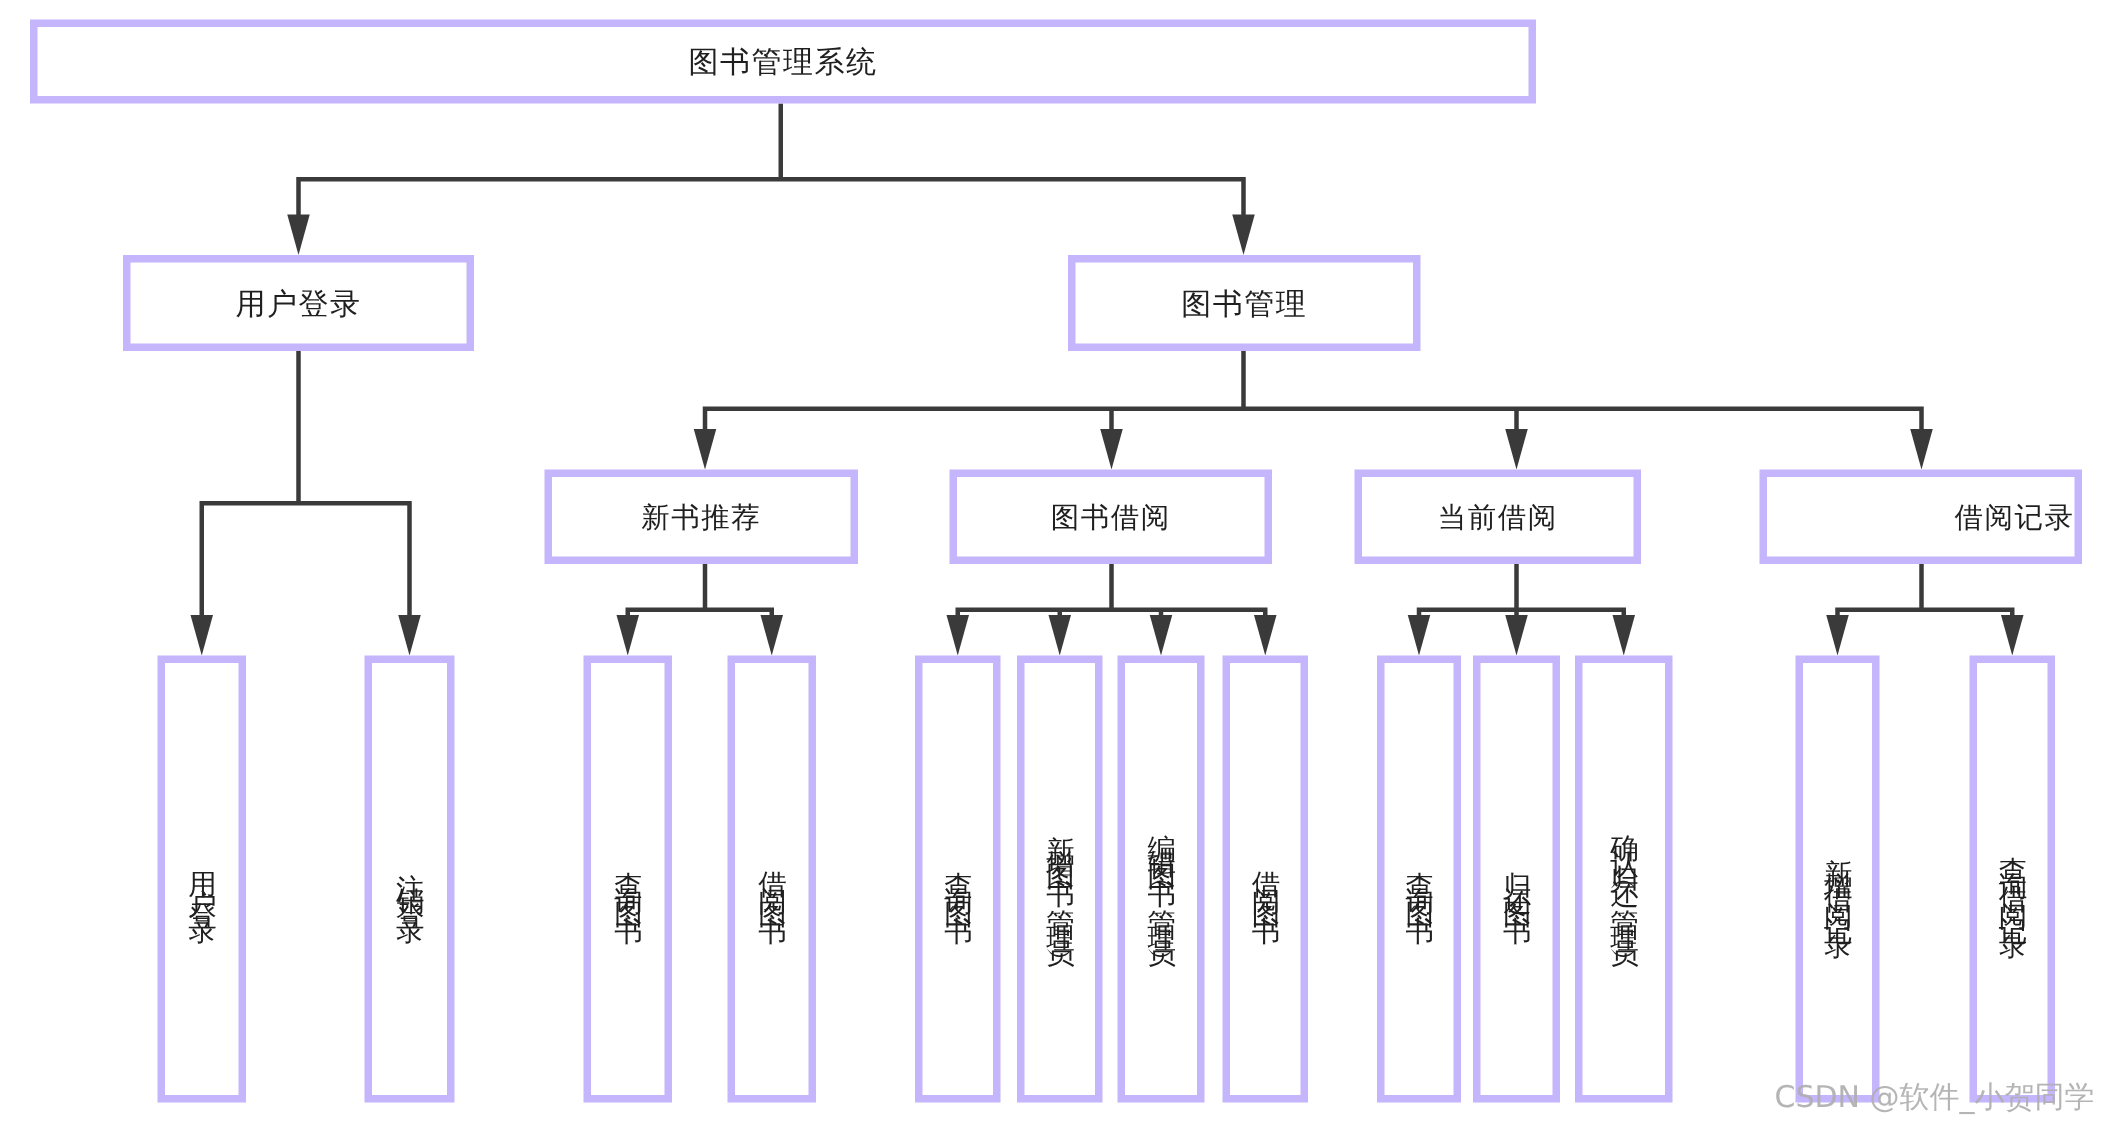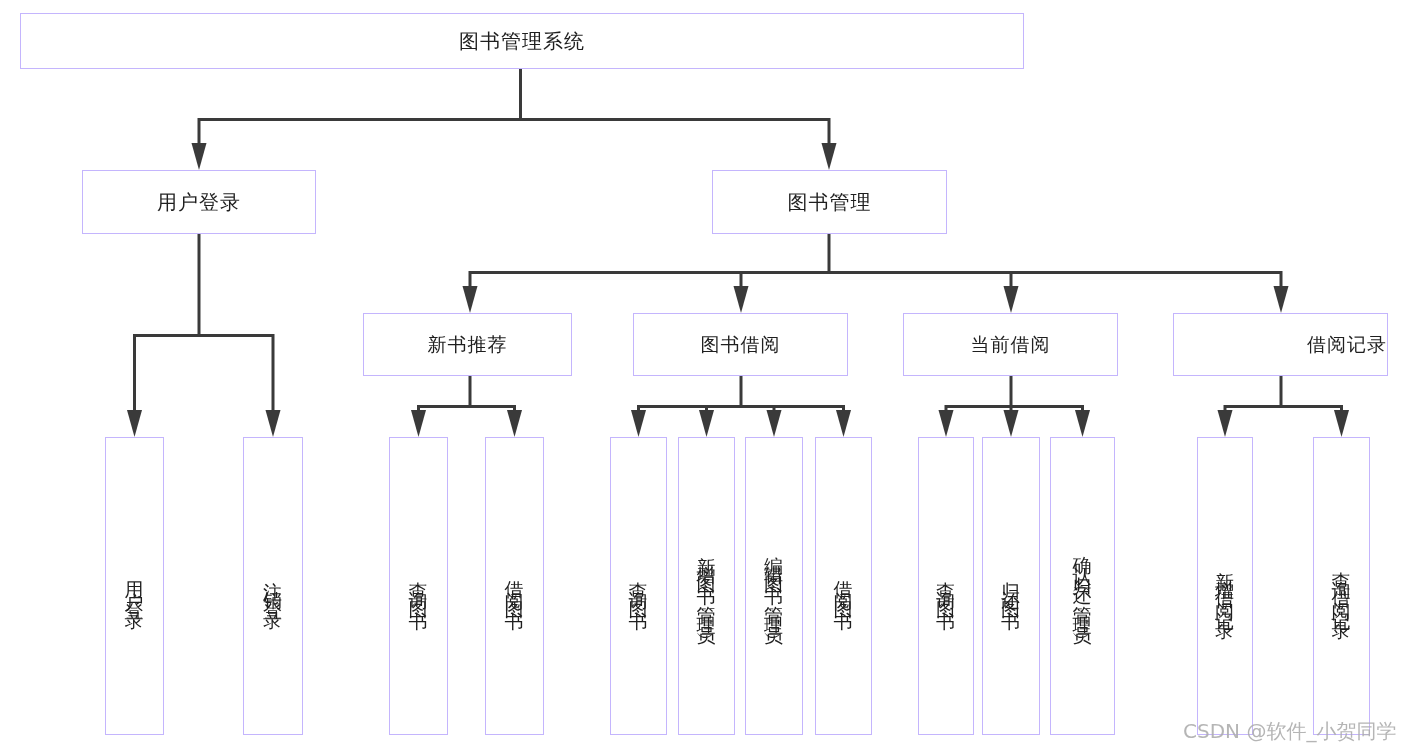--- a/index.html
+++ b/index.html
@@ -17,21 +17,21 @@
   }
   #wires {
     position: absolute;
     left: 0; top: 0;
     width: 1405px; height: 747px;
     pointer-events: none;
   }
   .box {
     position: absolute;
     box-sizing: border-box;
-    border: 1px solid #c4b5fd;
+    border: 5px solid #c4b5fd;
     background: #ffffff;
     display: flex;
     align-items: center;
     justify-content: center;
     color: #1f1f1f;
     font-size: 20px;
     letter-spacing: 1px;
     z-index: 2;
   }
   .box.root   { left: 20px;  top: 13px;  width: 1004px; height: 56px; }
@@ -146,21 +146,21 @@
   <div class="box lvl2" style="left:712px;width:235px;align-items:center;">
     <span>图书管理</span>
   </div>
 
   <div class="box lvl3" style="left:363px;width:209px;">
     <span>新书推荐</span>
   </div>
   <div class="box lvl3" style="left:633px;width:215px;">
     <span>图书借阅</span>
   </div>
-  <div class="box lvl3" style="left:903px;width:215px;">
+  <div class="box lvl3" style="left:903px;width:191px;">
     <span>当前借阅</span>
   </div>
   <div class="box lvl3" style="left:1173px;width:215px;justify-content:flex-end;">
     <span>借阅记录</span>
   </div>
 
   <div class="box leaf" style="left:105px;width:59px;">
     <span class="vtext">用户登录</span>
   </div>
   <div class="box leaf" style="left:243px;width:60px;">

